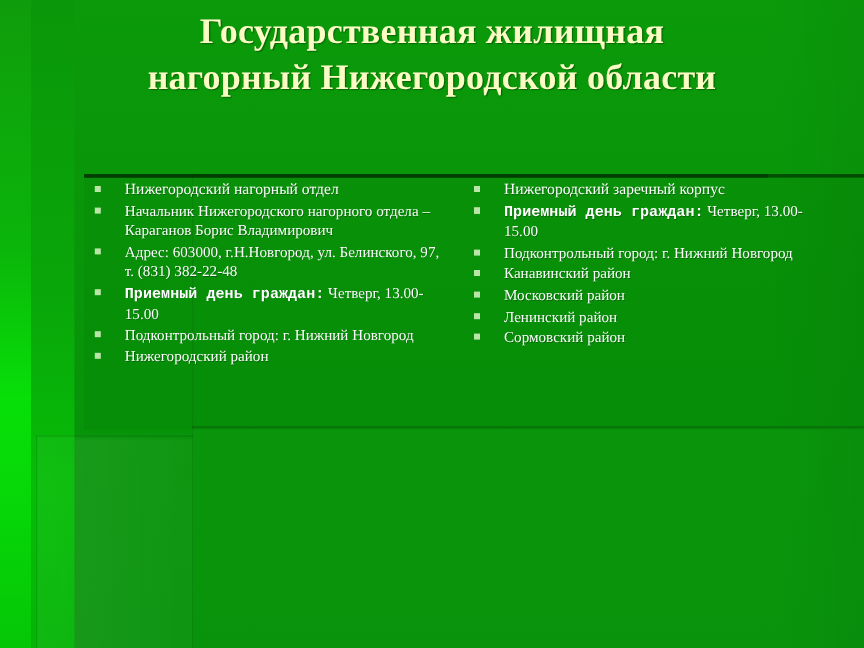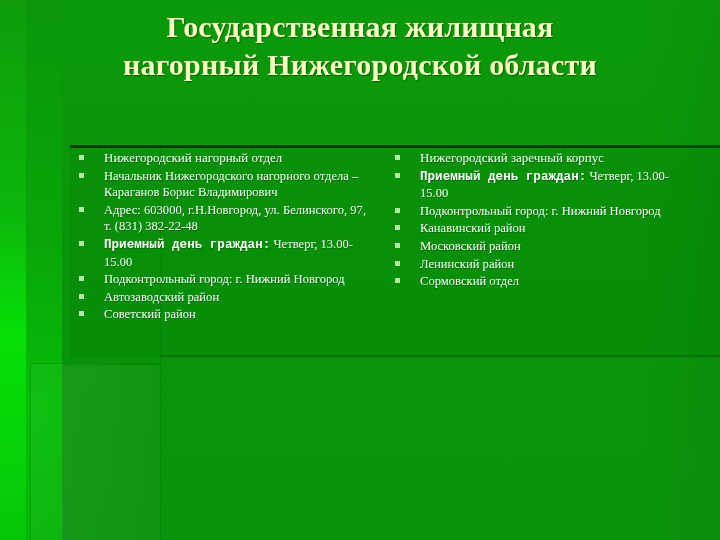--- a/index.html
+++ b/index.html
@@ -212,28 +212,24 @@
         <span class="lbl-strong">Приемный день граждан:</span><span class="txt"> Четверг, 13.00-15.00</span>
       </li>
 
       <li>
         <span class="bullet-square"></span>
         <span class="txt">Подконтрольный город: г. Нижний Новгород</span>
       </li>
 
       <li>
         <span class="bullet-square"></span>
-        <span class="txt">Автозаводский район</span>
-      </li>
-
-
-      <li>
-        <span class="bullet-square"></span>
-        <span class="txt">Советский район</span>
-      </li>
+        <span class="txt">Нижегородский район</span>
+      </li>
+
+
 
     </ul>
   </div>
 
   <div class="col col-right">
     <ul class="bullets">
 
       <li class="heading">
         <span class="bullet-square"></span>
         <span class="txt">Нижегородский заречный корпус</span>
@@ -268,19 +264,19 @@
         <span class="txt">Московский район</span>
       </li>
 
       <li>
         <span class="bullet-square"></span>
         <span class="txt">Ленинский район</span>
       </li>
 
       <li>
         <span class="bullet-square"></span>
-        <span class="txt">Сормовский отдел</span>
+        <span class="txt">Сормовский район</span>
       </li>
 
     </ul>
   </div>
 
 </div>
 
 </body></html>

